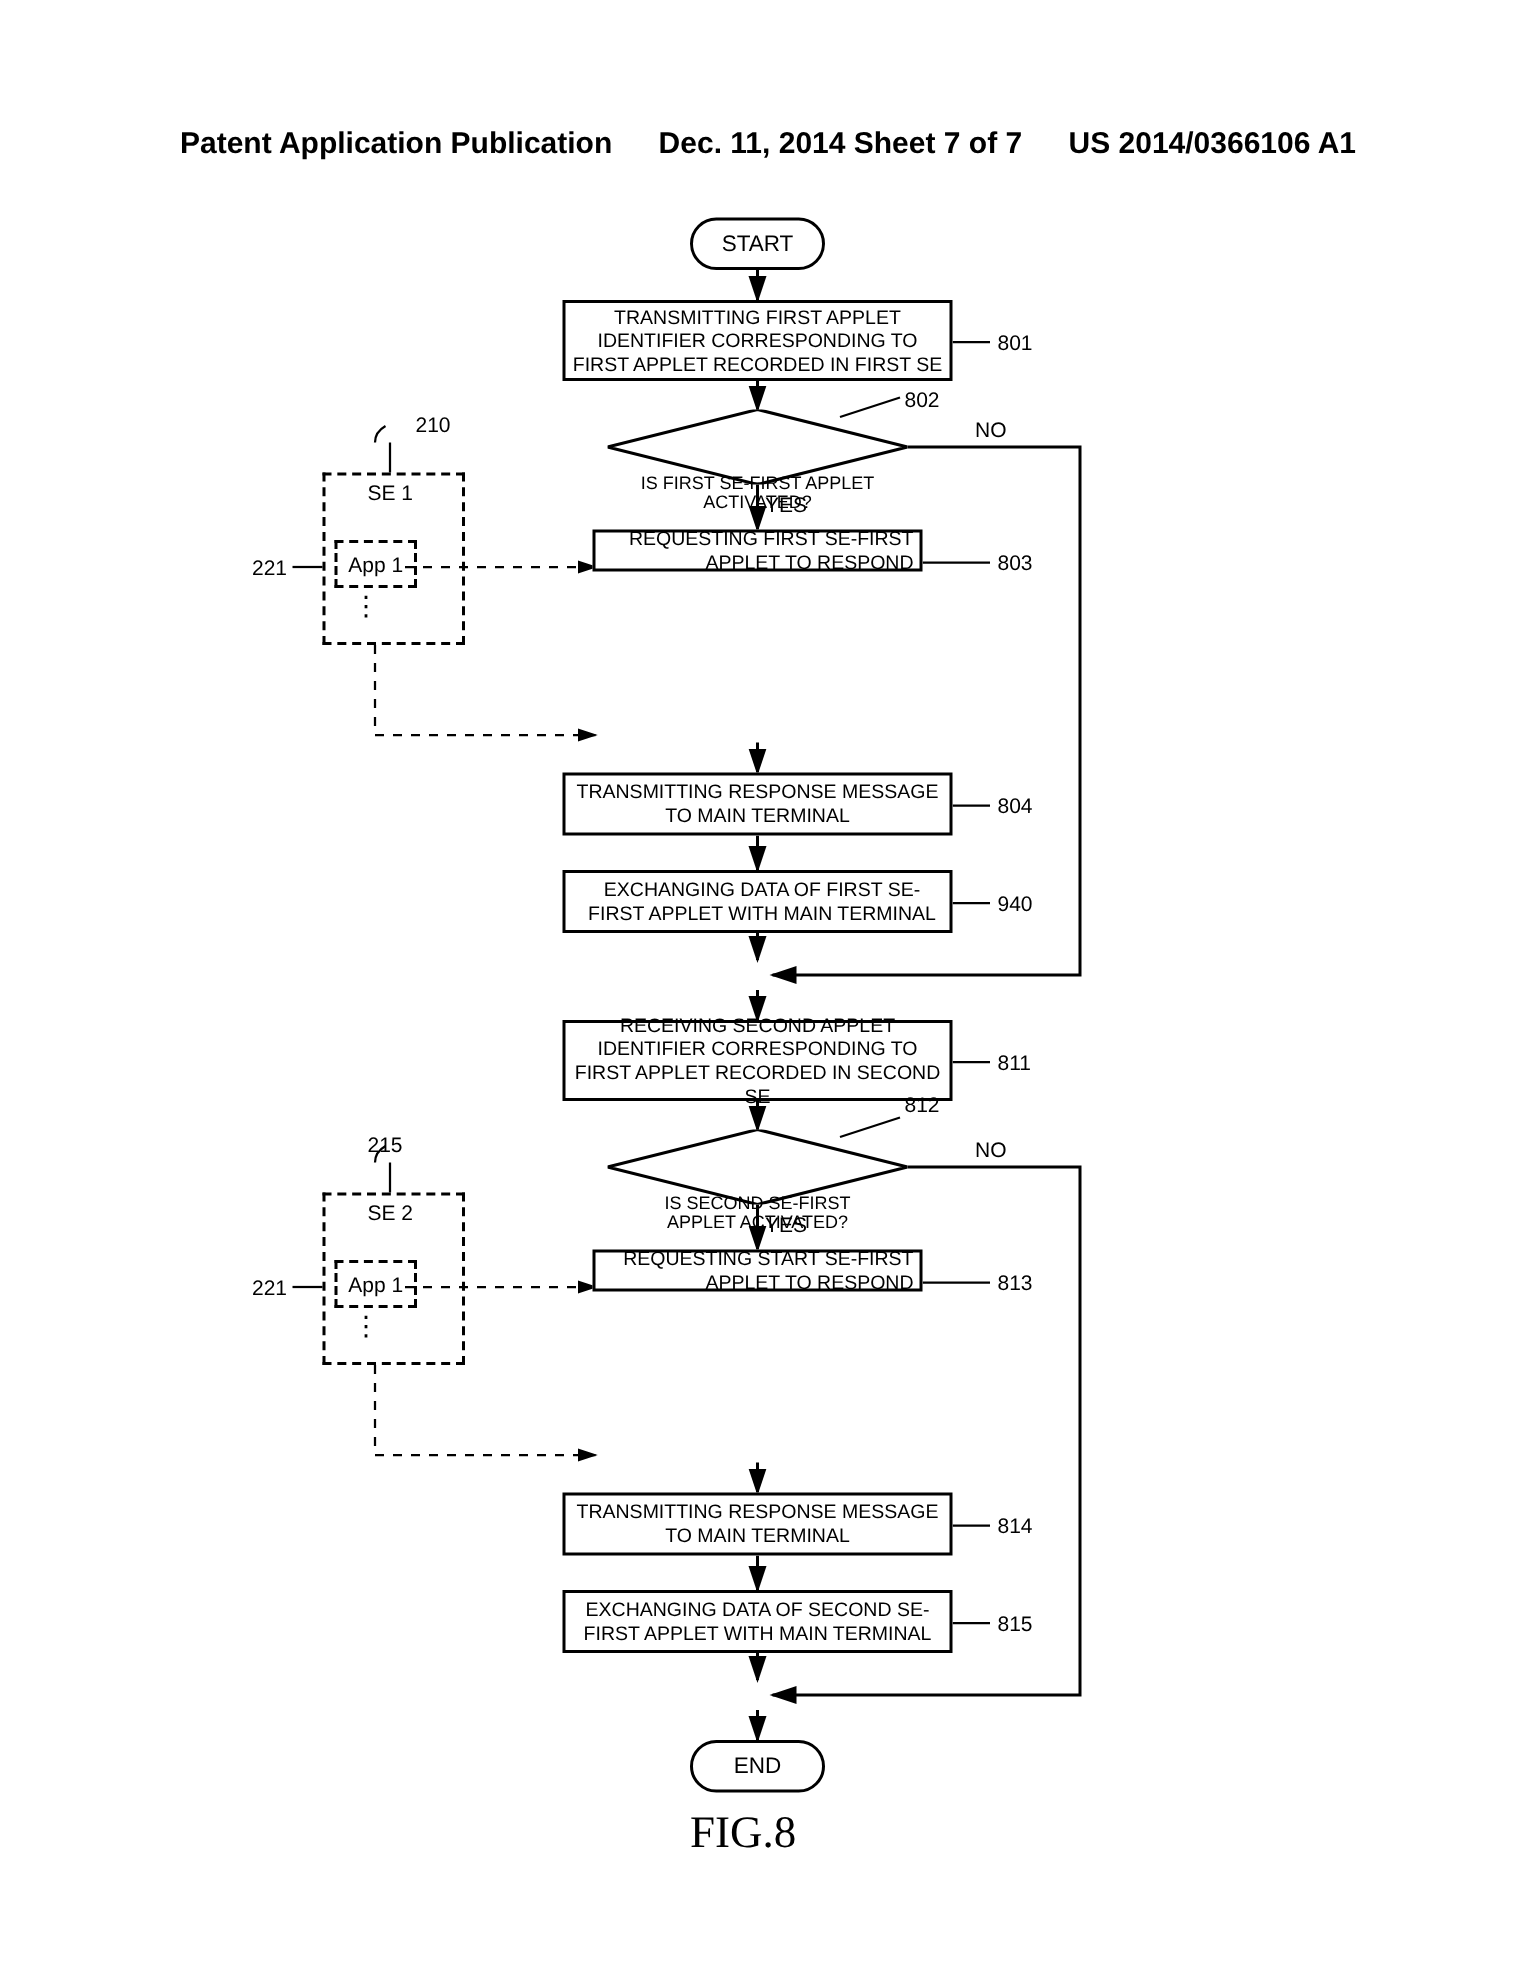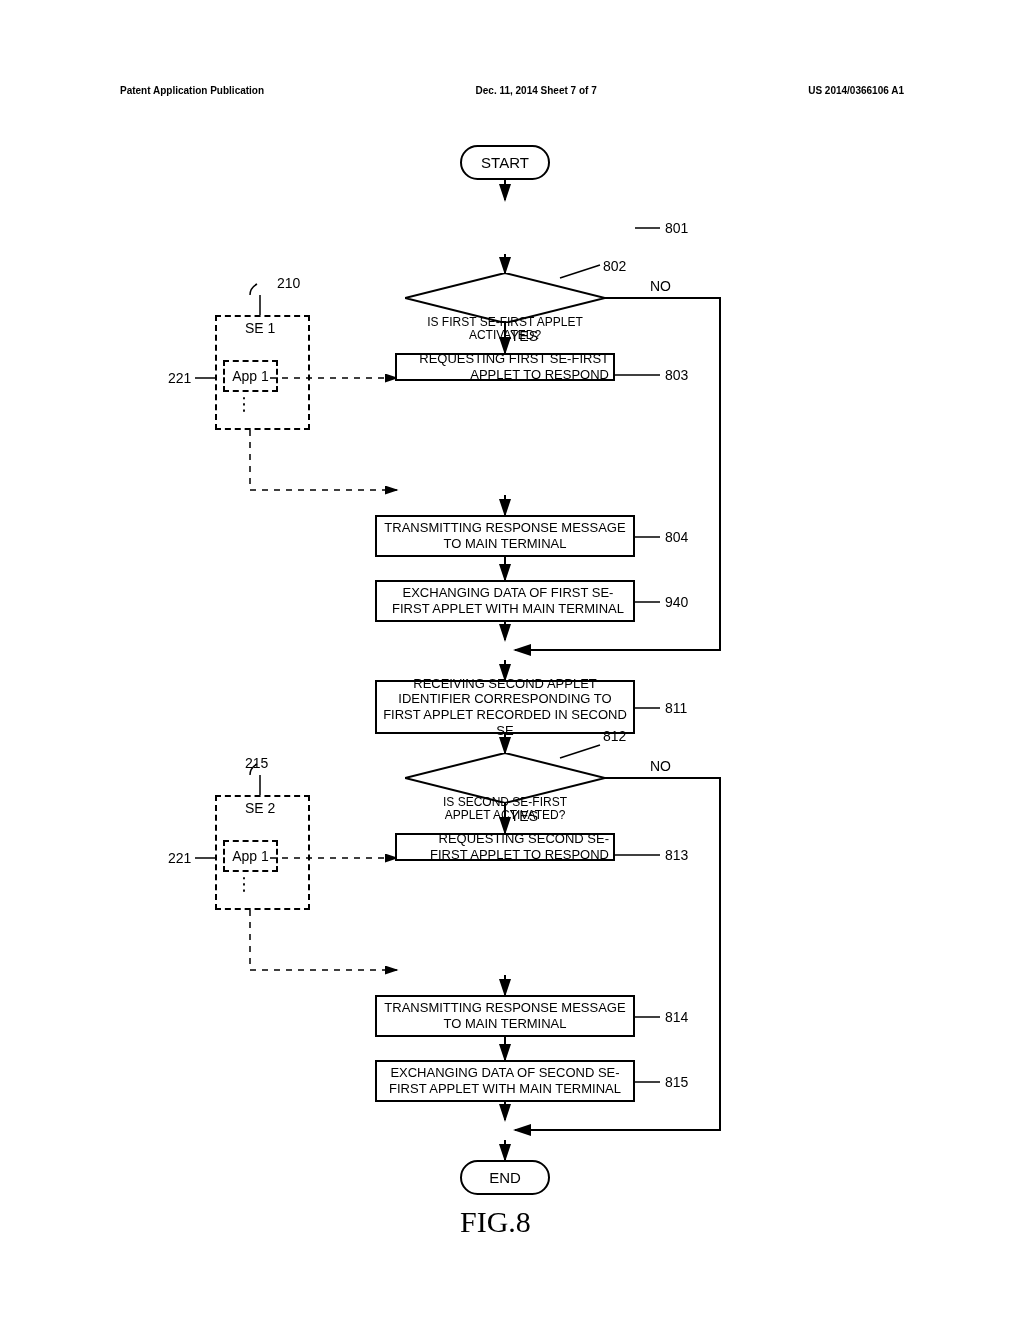--- a/index.html
+++ b/index.html
@@ -11,21 +11,21 @@
     height: 1320px;
     position: relative;
   }
   .header {
     position: absolute;
     top: 85px;
     left: 0;
     right: 0;
     display: flex;
     justify-content: space-between;
-    font-size: 10px;
+    font-size: 20px;
     padding: 0 120px;
   }
   .header-left { font-weight: bold; }
   .header-center { font-weight: bold; }
   .header-right { font-weight: bold; }
   .canvas {
     position: absolute;
     top: 120px;
     left: 0;
     width: 1024px;
@@ -179,20 +179,23 @@
   <path d="M250,655 Q250,648 257,644" fill="none" stroke="black" stroke-width="1.5"></path>
 
   <line x1="195" y1="258" x2="215" y2="258" stroke="black" stroke-width="1.5"></line>
   <line x1="195" y1="738" x2="215" y2="738" stroke="black" stroke-width="1.5"></line>
 </svg>
 
 <div class="node terminator" style="left:460px; top:25px;">
       <span>START</span>
     </div>
 
+<div class="node process" style="left:375px; top:80px;">
+      <span>TRANSMITTING FIRST APPLET IDENTIFIER CORRESPONDING TO FIRST APPLET RECORDED IN FIRST SE</span>
+    </div>
 <div class="label" style="left:665px; top:100px;">801</div>
 
 <div class="diamond" style="left:405px; top:153px;">
   <svg width="200" height="50">
         <polygon points="100,0 200,25 100,50 0,25" fill="white" stroke="black" stroke-width="2"></polygon>
       </svg>
   <div class="diamond-text">IS FIRST SE-FIRST APPLET ACTIVATED?</div>
 </div>
 <div class="label" style="left:603px; top:138px;">802</div>
 <div class="label" style="left:510px; top:208px;">YES</div>
@@ -222,21 +225,21 @@
   <svg width="200" height="50">
         <polygon points="100,0 200,25 100,50 0,25" fill="white" stroke="black" stroke-width="2"></polygon>
       </svg>
   <div class="diamond-text">IS SECOND SE-FIRST APPLET ACTIVATED?</div>
 </div>
 <div class="label" style="left:603px; top:608px;">812</div>
 <div class="label" style="left:510px; top:688px;">YES</div>
 <div class="label" style="left:650px; top:638px;">NO</div>
 
 <div class="node process-narrow" style="left:395px; top:713px;">
-      <span>REQUESTING SECOND SE-FIRST APPLET TO RESPOND</span>
+      <span>REQUESTING START SE-FIRST APPLET TO RESPOND</span>
     </div>
 <div class="label" style="left:665px; top:727px;">813</div>
 
 <div class="node process" style="left:375px; top:875px; height:42px;">
       <span>TRANSMITTING RESPONSE MESSAGE TO MAIN TERMINAL</span>
     </div>
 <div class="label" style="left:665px; top:889px;">814</div>
 
 <div class="node process" style="left:375px; top:940px; height:42px;">
       <span>EXCHANGING DATA OF SECOND SE-FIRST APPLET WITH MAIN TERMINAL</span>

